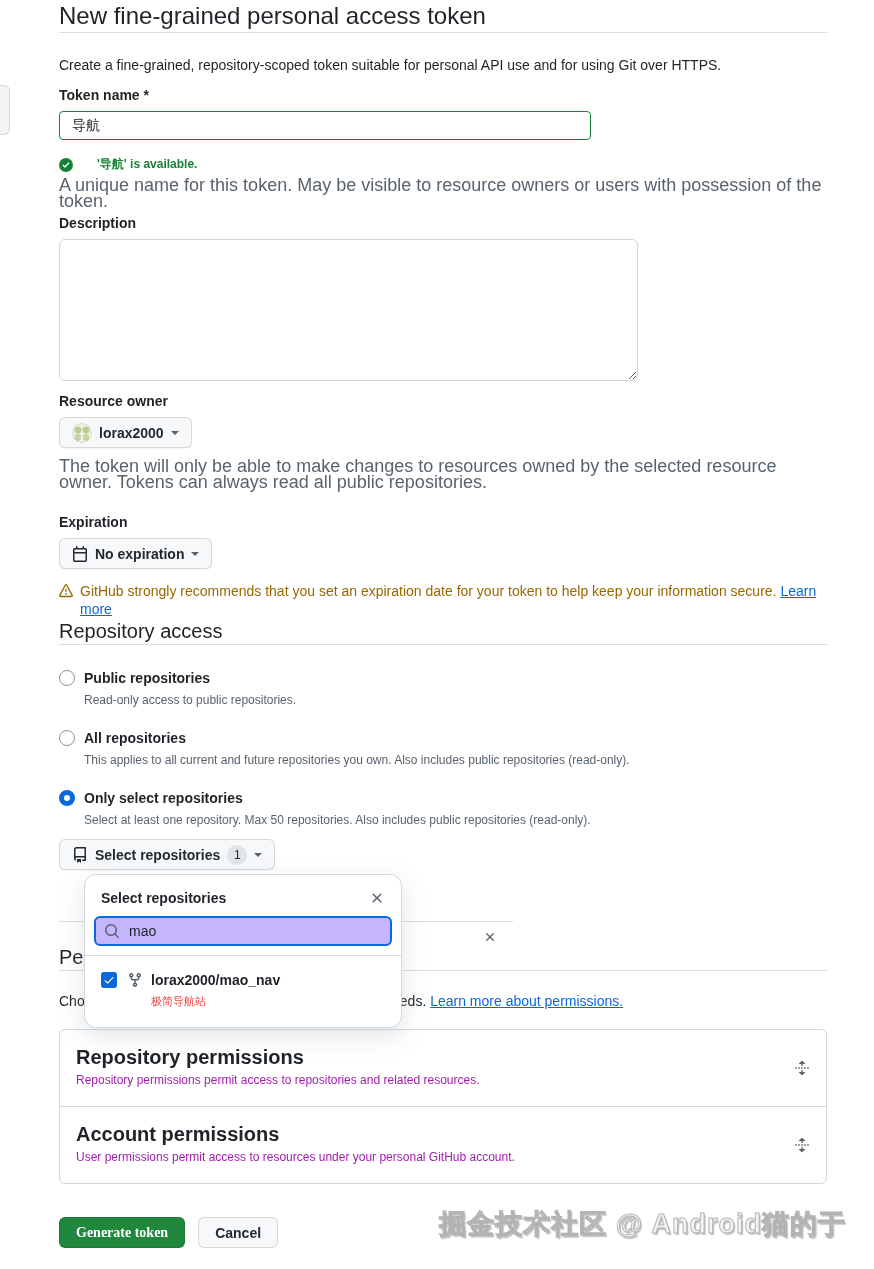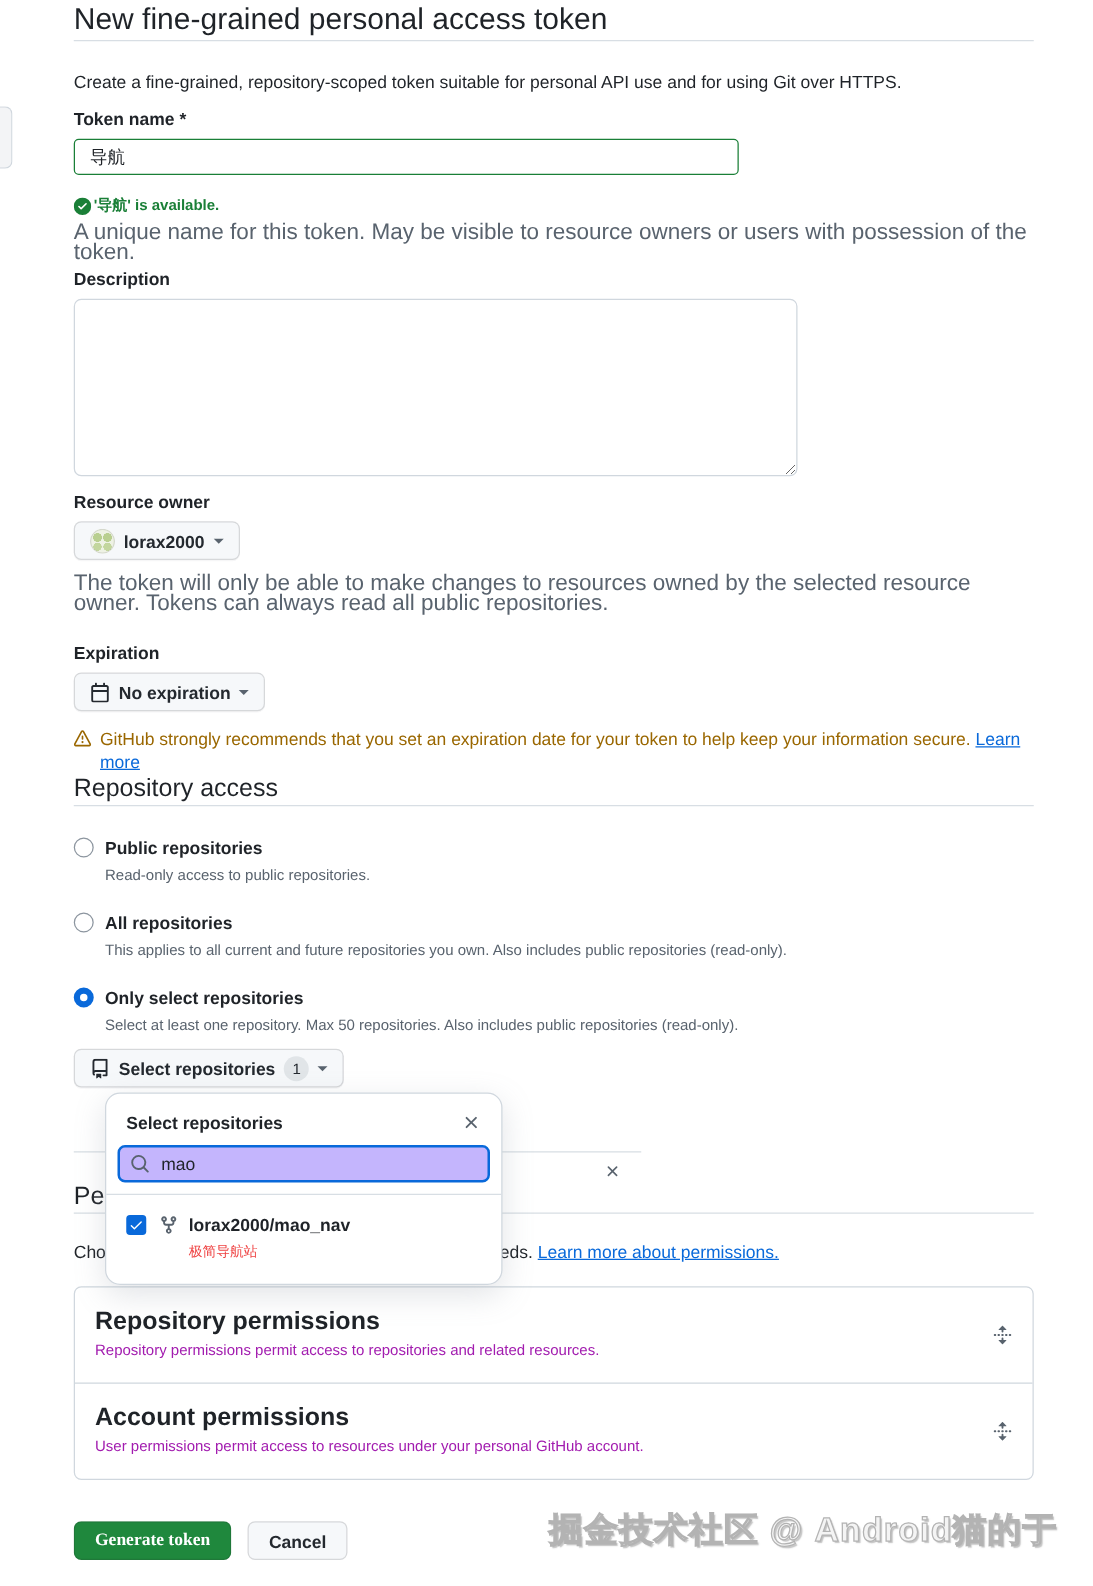--- a/index.html
+++ b/index.html
@@ -27,21 +27,21 @@
   .field-label { font-size:14px; font-weight:700; margin-top:12px; line-height:17px; }
   .field-label.desc-label { margin-top:6px; }
 
   input.token-input {
     display:block; margin-top:7px; width:532px; height:29px;
     border:1.5px solid #1a7f37; border-radius:4px; padding:0 12px;
     font-size:14px; font-family:"Liberation Sans",sans-serif; color:#1f2328;
     outline:none; background:#fff;
   }
 
-  .success-row { display:flex; align-items:center; gap:2px; margin-top:16px; }
+  .success-row { display:flex; align-items:center; gap:24px; margin-top:16px; }
   .success-row svg { flex:0 0 auto; }
   .success-text { font-size:12px; font-weight:700; color:#1a7f37; }
 
   p.hint { font-size:18px; color:#59636e; line-height:16px; margin:4px 0 0; }
   p.hint.owner-hint { margin-top:10px; }
 
   textarea.description-textarea {
     display:block; margin-top:7px; width:579px; height:142px;
     border:1px solid #d0d7de; border-radius:6px; padding:8px 12px;
     font-size:14px; font-family:"Liberation Sans",sans-serif;

